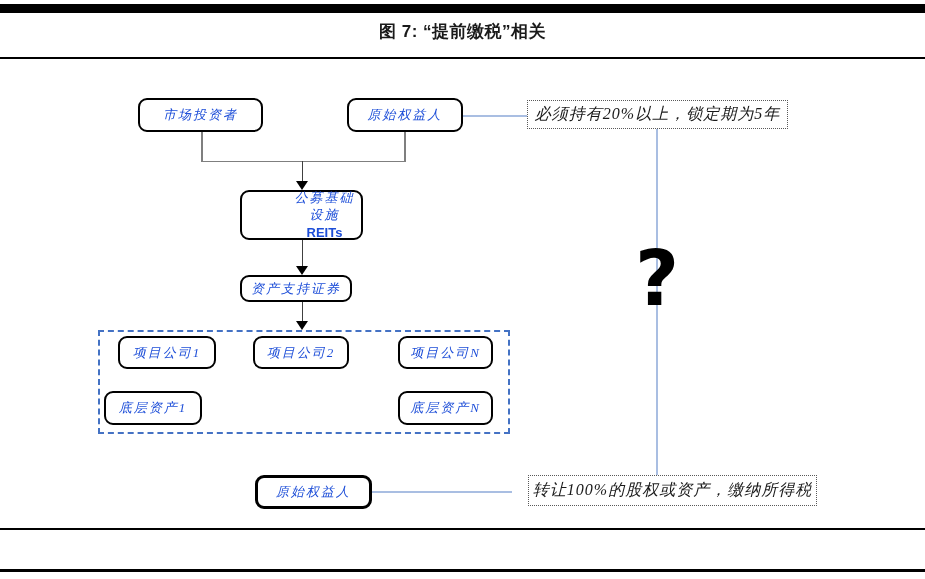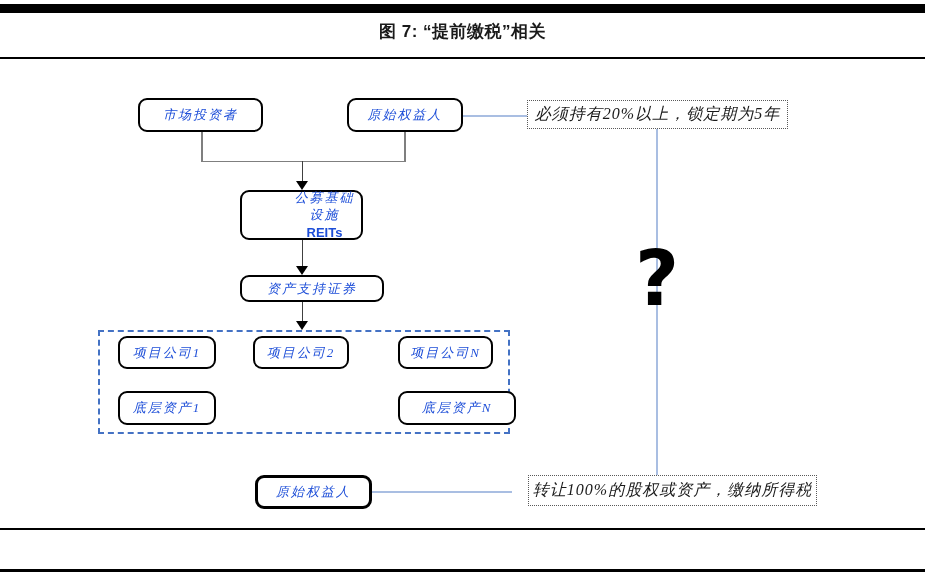--- a/index.html
+++ b/index.html
@@ -89,42 +89,42 @@
   <div class="node" style="left:240px;top:190px;width:123px;height:50px;padding-left:46px;">
     <span>
       <span>公募基础设施</span><br>
       <span class="num">REITs</span>
     </span>
   </div>
 
   <div class="line dark" style="left:301.5px;top:240px;width:1.5px;height:27px;"></div>
   <div class="arrow-down" style="left:296px;top:266px;"></div>
 
-  <div class="node" style="left:240px;top:275px;width:144px;height:27px;">
+  <div class="node" style="left:240px;top:275px;width:112px;height:27px;">
     <span>资产支持证券</span>
   </div>
 
   <div class="line dark" style="left:301.5px;top:302px;width:1.5px;height:20px;"></div>
   <div class="arrow-down" style="left:296px;top:321px;"></div>
 
   <div class="container-dashed"></div>
 
   <div class="node" style="left:118px;top:336px;width:98px;height:33px;border-width:2px;">
     <span>项目公司1</span>
   </div>
   <div class="node" style="left:253px;top:336px;width:96px;height:33px;border-width:2px;">
     <span>项目公司2</span>
   </div>
   <div class="node" style="left:398px;top:336px;width:95px;height:33px;border-width:2px;">
     <span>项目公司N</span>
   </div>
-  <div class="node" style="left:118px;top:391px;width:98px;height:34px;border-width:2px;text-align:right;">
+  <div class="node" style="left:104px;top:391px;width:98px;height:34px;border-width:2px;text-align:right;">
     <span>底层资产1</span>
   </div>
-  <div class="node" style="left:398px;top:391px;width:118px;height:34px;border-width:2px;">
+  <div class="node" style="left:398px;top:391px;width:95px;height:34px;border-width:2px;">
     <span>底层资产N</span>
   </div>
 
   <div class="line blue" style="left:463px;top:115px;width:64px;height:2px;"></div>
   <div class="line blue" style="left:656px;top:129px;width:2px;height:346px;"></div>
   <div class="line blue" style="left:372px;top:491px;width:140px;height:2px;"></div>
 
   <div class="qmark">?</div>
 
   <div class="node" style="left:255px;top:475px;width:117px;height:34px;border-width:3px;">

